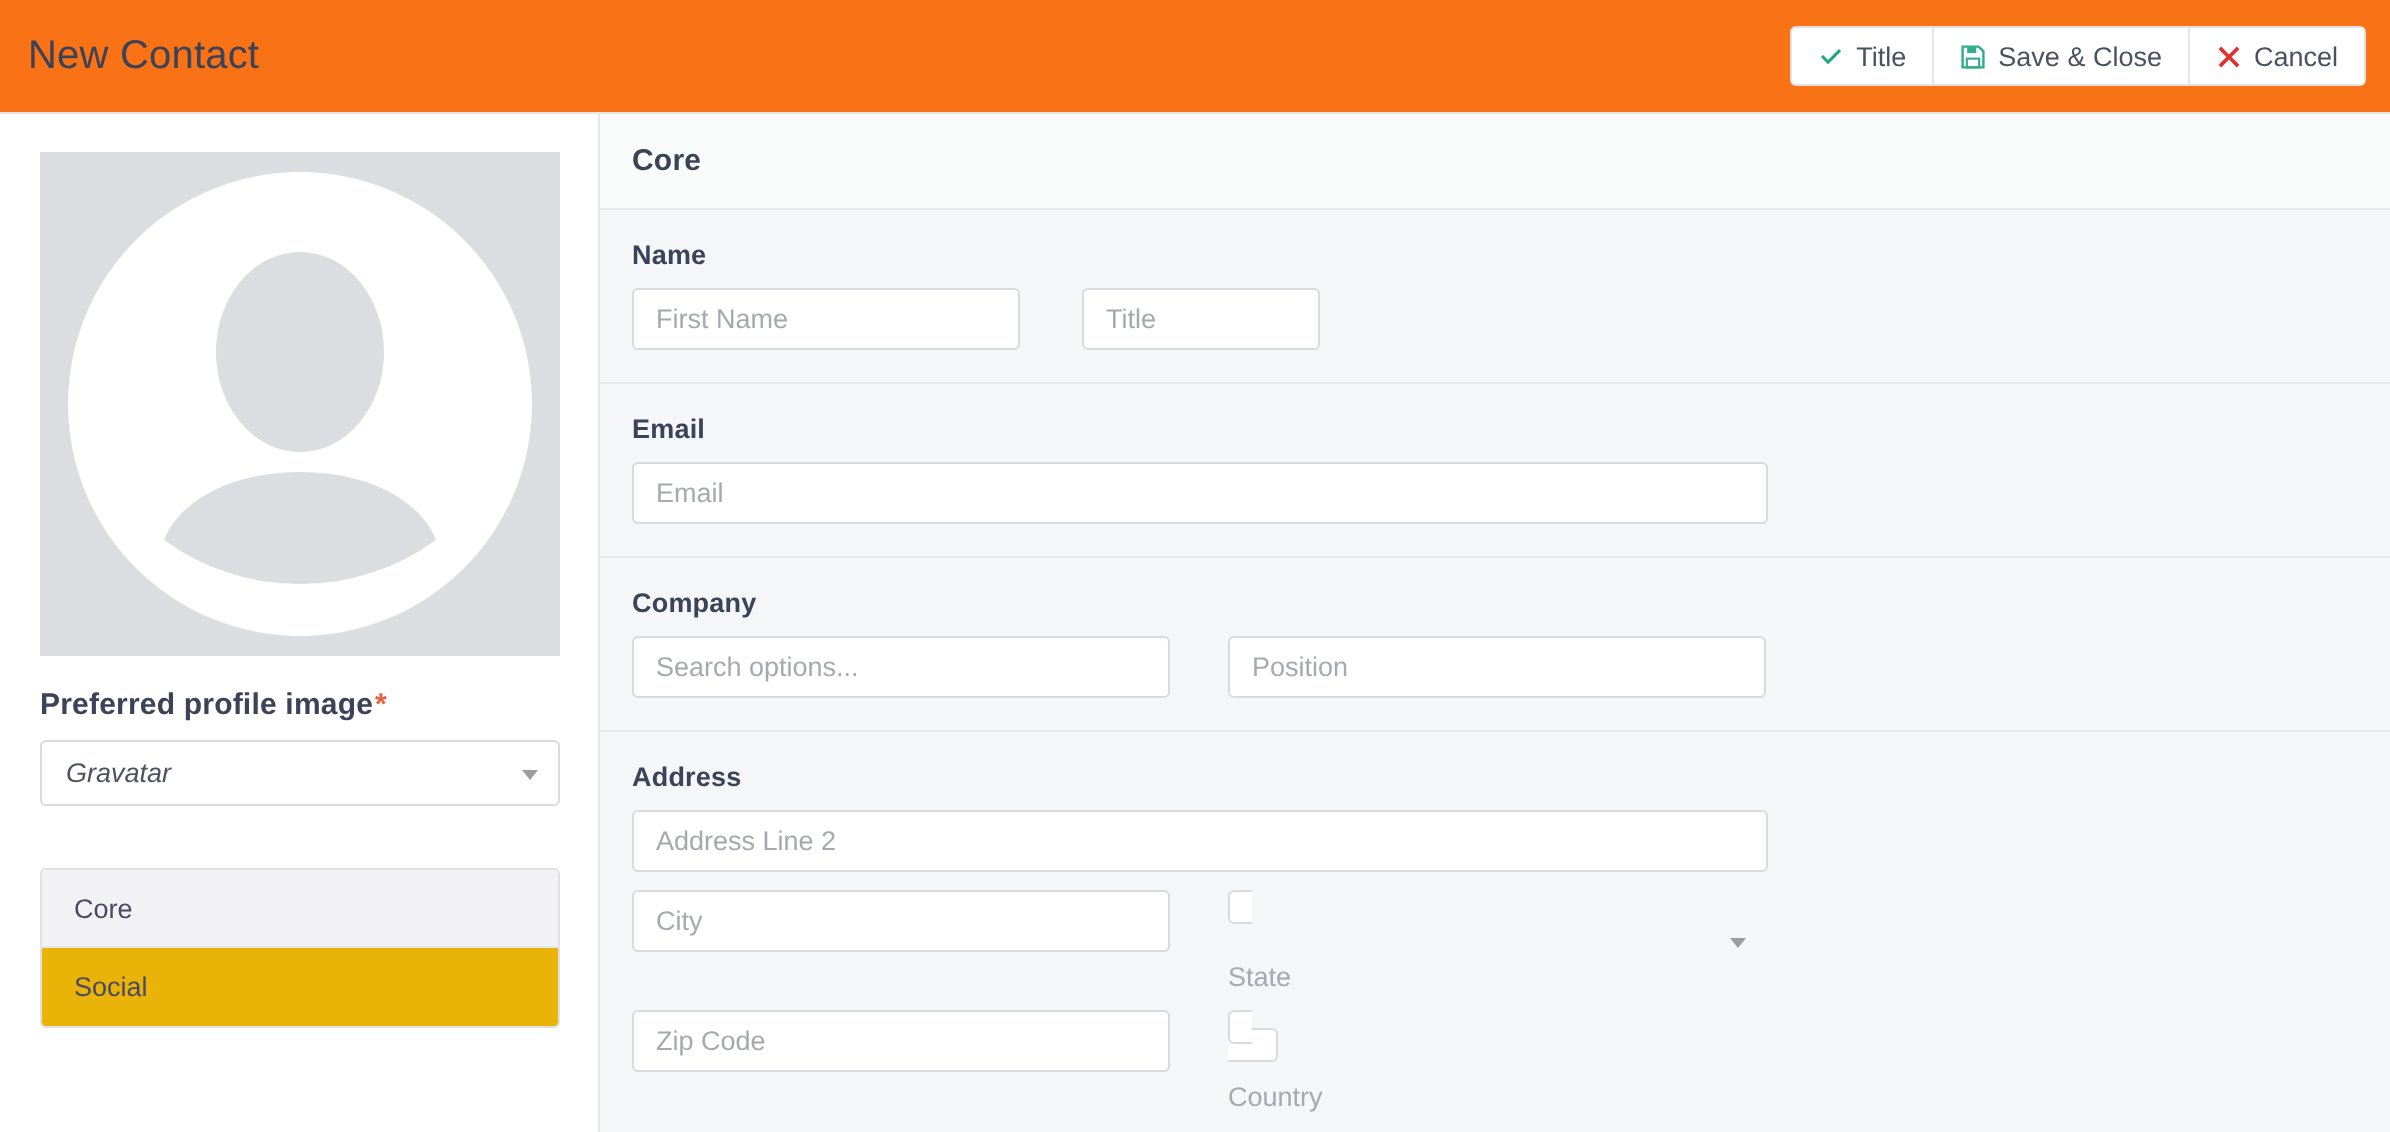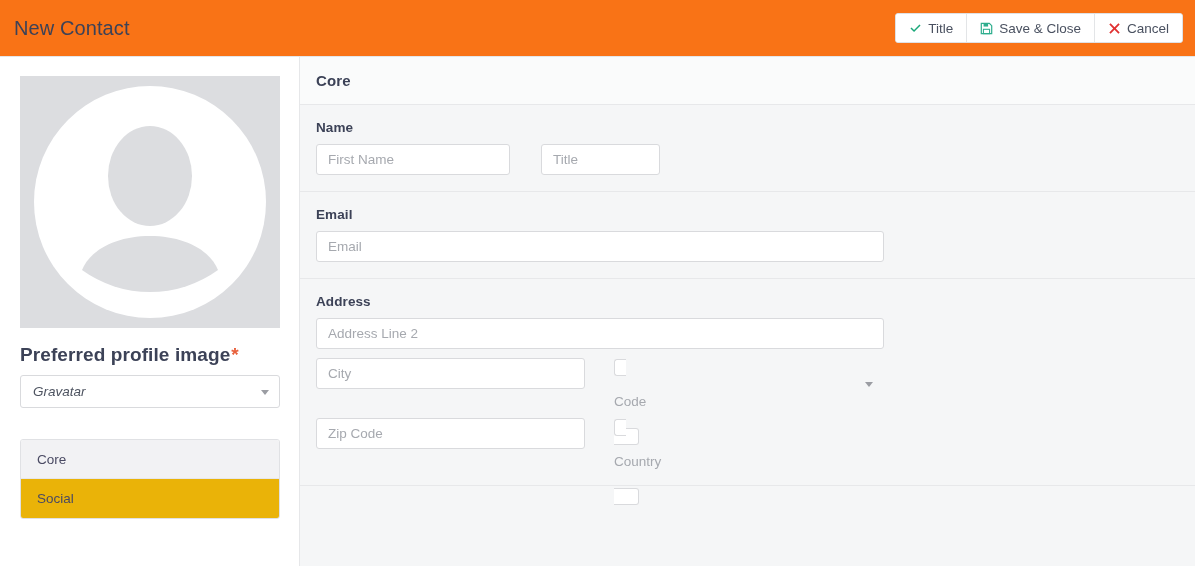--- a/index.html
+++ b/index.html
@@ -79,21 +79,21 @@
     background: #dcdde0;
     display: flex;
     align-items: flex-start;
     justify-content: center;
     overflow: hidden;
   }
   .avatar-box svg { display: block; }
 
   .pref-label {
     margin-top: 16px;
-    font-size: 19px;
+    font-size: 15px;
     color: #3c4257;
     font-weight: bold;
     letter-spacing: .1px;
   }
   .req-star { color: #e8603c; font-weight: bold; margin-left: 1px; }
 
   .select-box {
     position: relative;
     margin-top: 9px;
     width: 260px;
@@ -304,34 +304,41 @@
       </div>
     </div>
 
     <div class="section">
       <div class="section-label">Email</div>
       <div class="row">
         <input class="fld w-email" placeholder="Email" style="">
       </div>
     </div>
 
+    <div class="section">
+      <div class="section-label">Company</div>
+      <div class="row">
+        <input class="fld w-company" placeholder="Search options..." style="">
+        <input class="fld w-pos" placeholder="Position" style="">
+      </div>
+    </div>
 
     <div class="section">
       <div class="section-label">Address</div>
 
 
       <div class="row">
         <input class="fld w-addr" placeholder="Address Line 2" style="">
       </div>
 
       <div class="row addr-city-row">
         <input class="fld w-half gap-half" placeholder="City" style="">
         <span class="sel-wrap w-half">
           <span class="fld">
-            <span class="sel-text">Code</span>
+            <span class="sel-text">State</span>
           </span>
           <span class="caret2"></span>
         </span>
       </div>
 
       <div class="row">
         <input class="fld w-half gap-half" placeholder="Zip Code" style="">
         <span class="sel-wrap w-half">
           <span class="fld">
             <span class="sel-text">Country</span>

